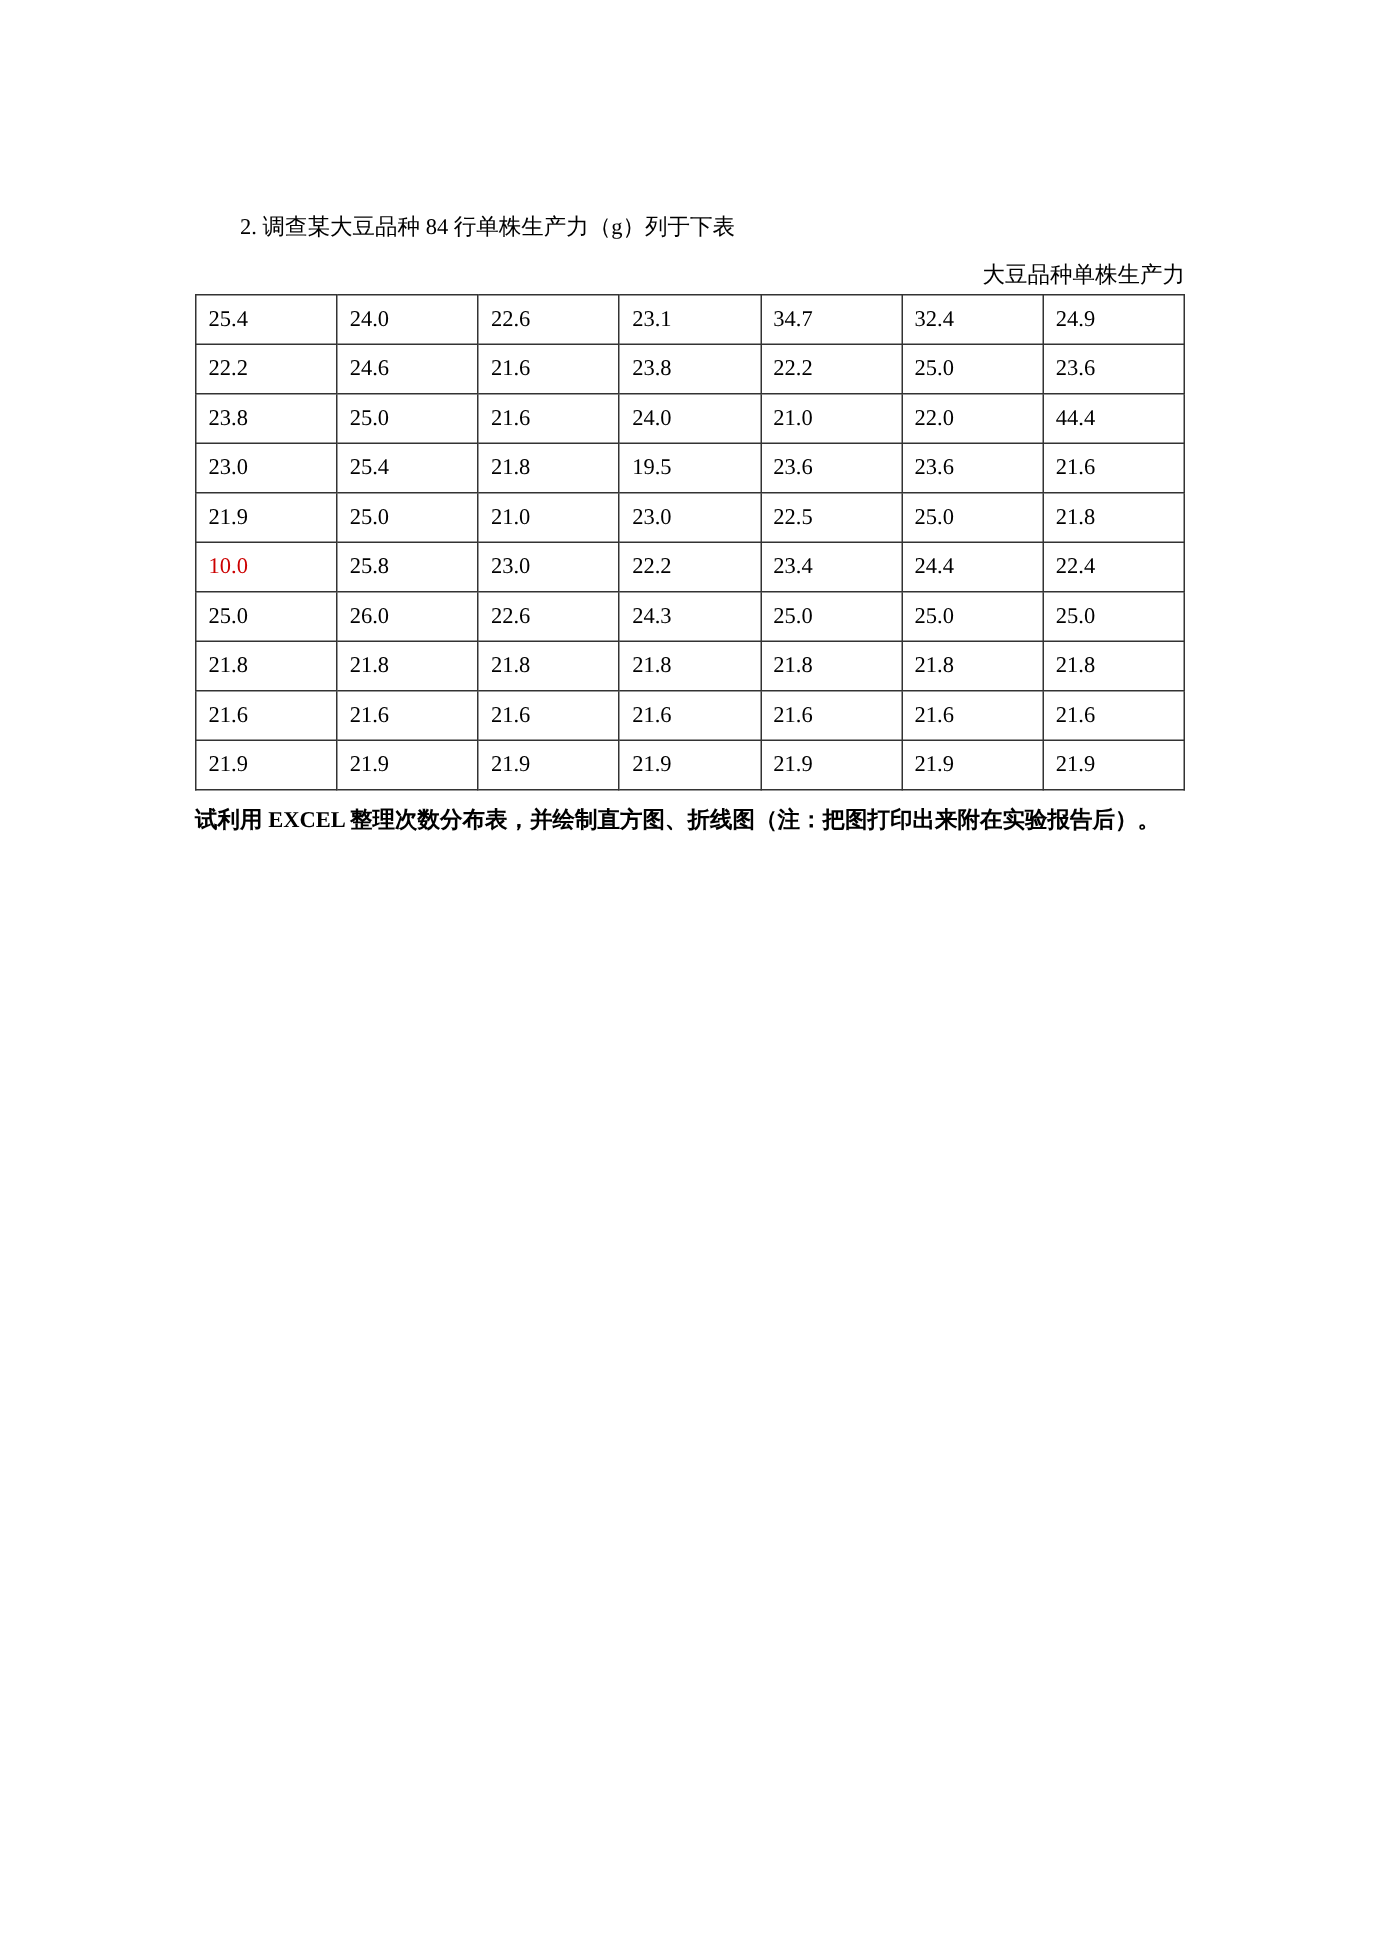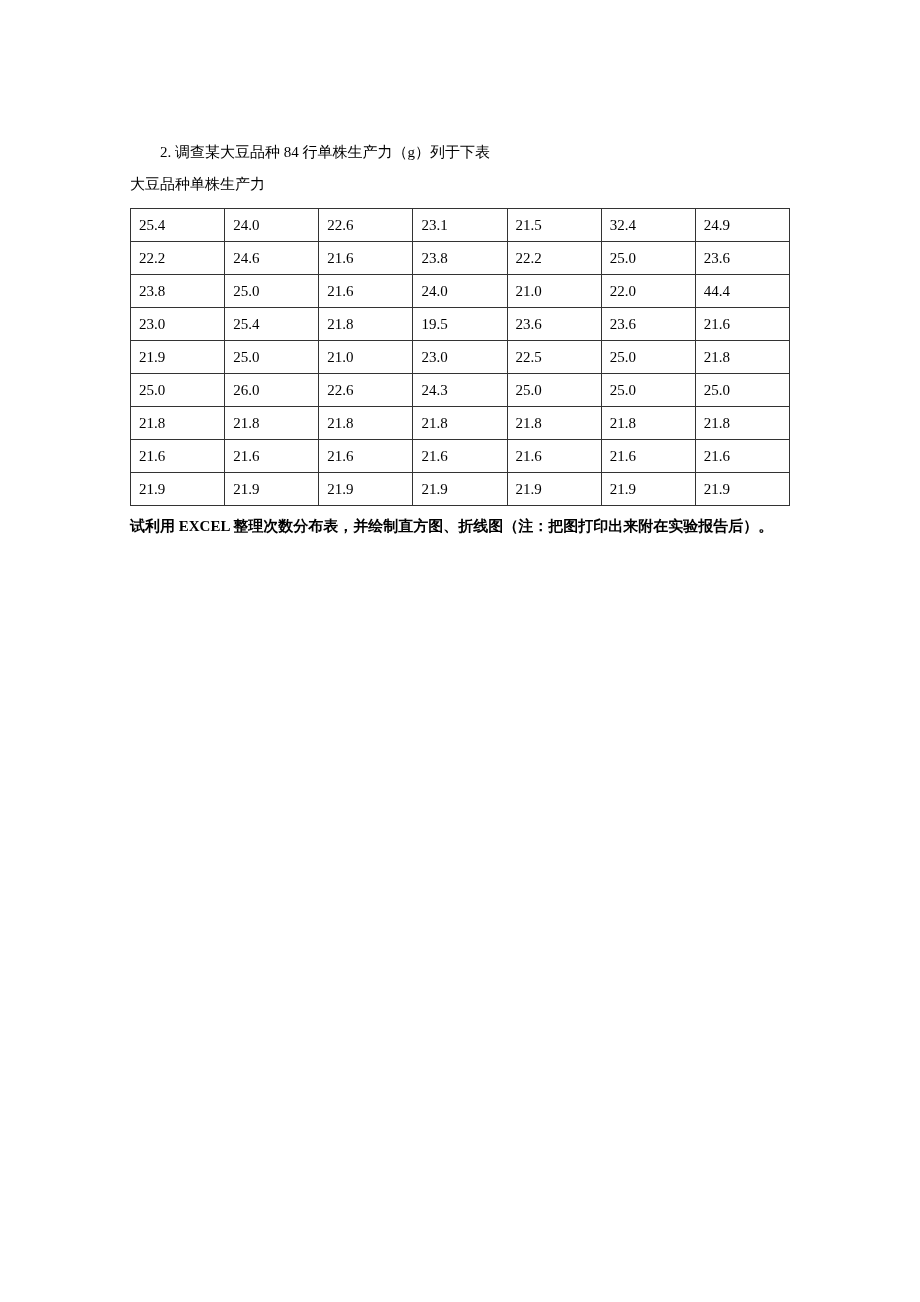--- a/index.html
+++ b/index.html
@@ -15,22 +15,22 @@
       padding: 140px 130px 0 130px;
       font-size: 15px;
       color: #000000;
       line-height: 1.6;
     }
     .heading {
       padding-left: 30px;
       margin-bottom: 8px;
     }
     .table-title {
-      text-align: left;
-      margin-bottom: 12px;
+      text-align: right;
+      margin-bottom: 0;
     }
     table {
       width: 100%;
       border-collapse: collapse;
       table-layout: fixed;
       padding-left: 45px;
     }
     td {
       border: 1px solid #333333;
       padding: 4px 8px;
@@ -55,21 +55,21 @@
 <div class="heading">2. 调查某大豆品种 84 行单株生产力（g）列于下表</div>
 <div class="table-title">大豆品种单株生产力</div>
 
 <table>
   <tbody>
     <tr>
       <td>25.4</td>
       <td>24.0</td>
       <td>22.6</td>
       <td>23.1</td>
-      <td>21.5</td>
+      <td>34.7</td>
       <td>32.4</td>
       <td>24.9</td>
     </tr>
     <tr>
       <td>22.2</td>
       <td>24.6</td>
       <td>21.6</td>
       <td>23.8</td>
       <td>22.2</td>
       <td>25.0</td>
@@ -94,20 +94,29 @@
       <td>21.6</td>
     </tr>
     <tr>
       <td>21.9</td>
       <td>25.0</td>
       <td>21.0</td>
       <td>23.0</td>
       <td>22.5</td>
       <td>25.0</td>
       <td>21.8</td>
+    </tr>
+    <tr>
+      <td class="red">10.0</td>
+      <td>25.8</td>
+      <td>23.0</td>
+      <td>22.2</td>
+      <td>23.4</td>
+      <td>24.4</td>
+      <td>22.4</td>
     </tr>
     <tr>
       <td>25.0</td>
       <td>26.0</td>
       <td>22.6</td>
       <td>24.3</td>
       <td>25.0</td>
       <td>25.0</td>
       <td>25.0</td>
     </tr>

